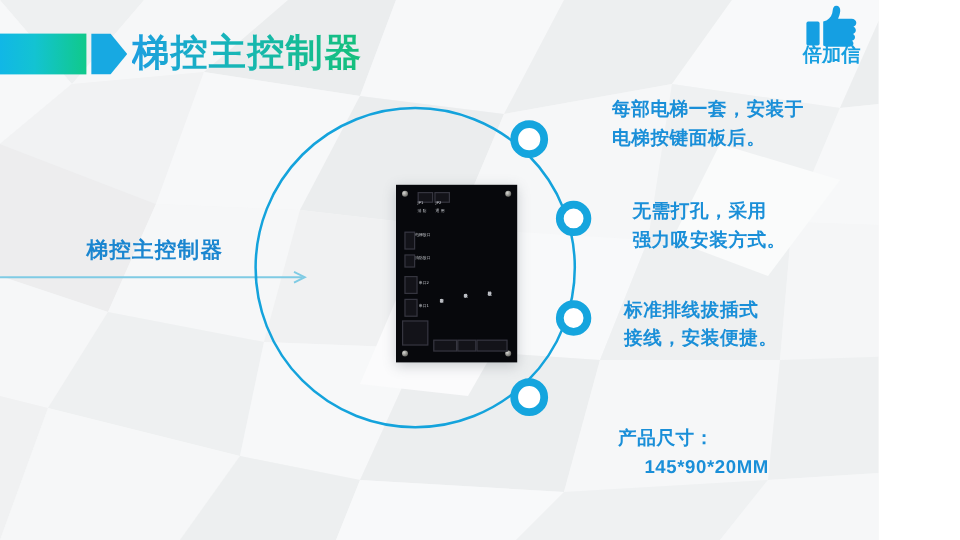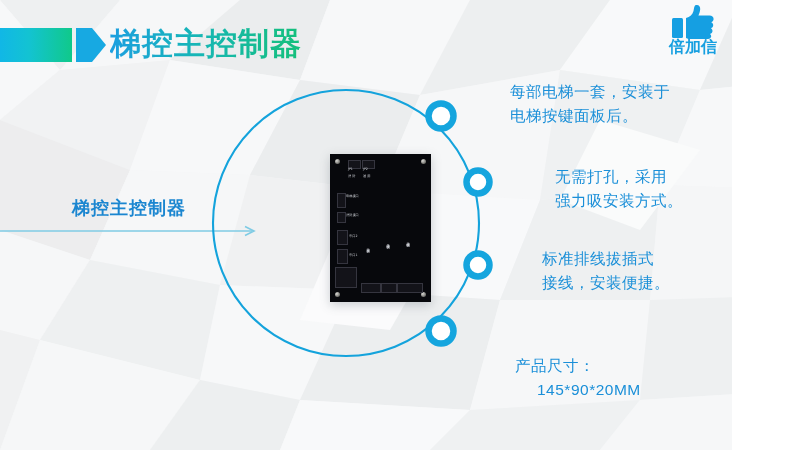--- a/index.html
+++ b/index.html
@@ -143,29 +143,29 @@
     line-height: 4px;
     writing-mode: vertical-rl;
     white-space: nowrap;
     font-family: "DejaVu Sans", sans-serif;
   }
 
   
   .feature {
     position: absolute;
     font-size: 15.5px;
-    font-weight: normal;
+    font-weight: bold;
     color: #1a8fd8;
     line-height: 24px;
     letter-spacing: 0.5px;
     white-space: pre-line;
   }
   .f1 { left: 510px; top: 80px; }
-  .f2 { left: 555px; top: 165px; }
-  .f3 { left: 542px; top: 247px; }
+  .f2 { left: 527px; top: 165px; }
+  .f3 { left: 520px; top: 247px; }
   .f4 { left: 515px; top: 330px; }
   .f4 .ln2 { display: block; padding-left: 22px; }
 </style>
 </head>
 <body>
 
 <div id="slide">
 
   <svg id="poly-bg" viewBox="0 0 800 450" preserveAspectRatio="none">
     <rect x="0" y="0" width="800" height="450" fill="#f4f5f6"></rect>

